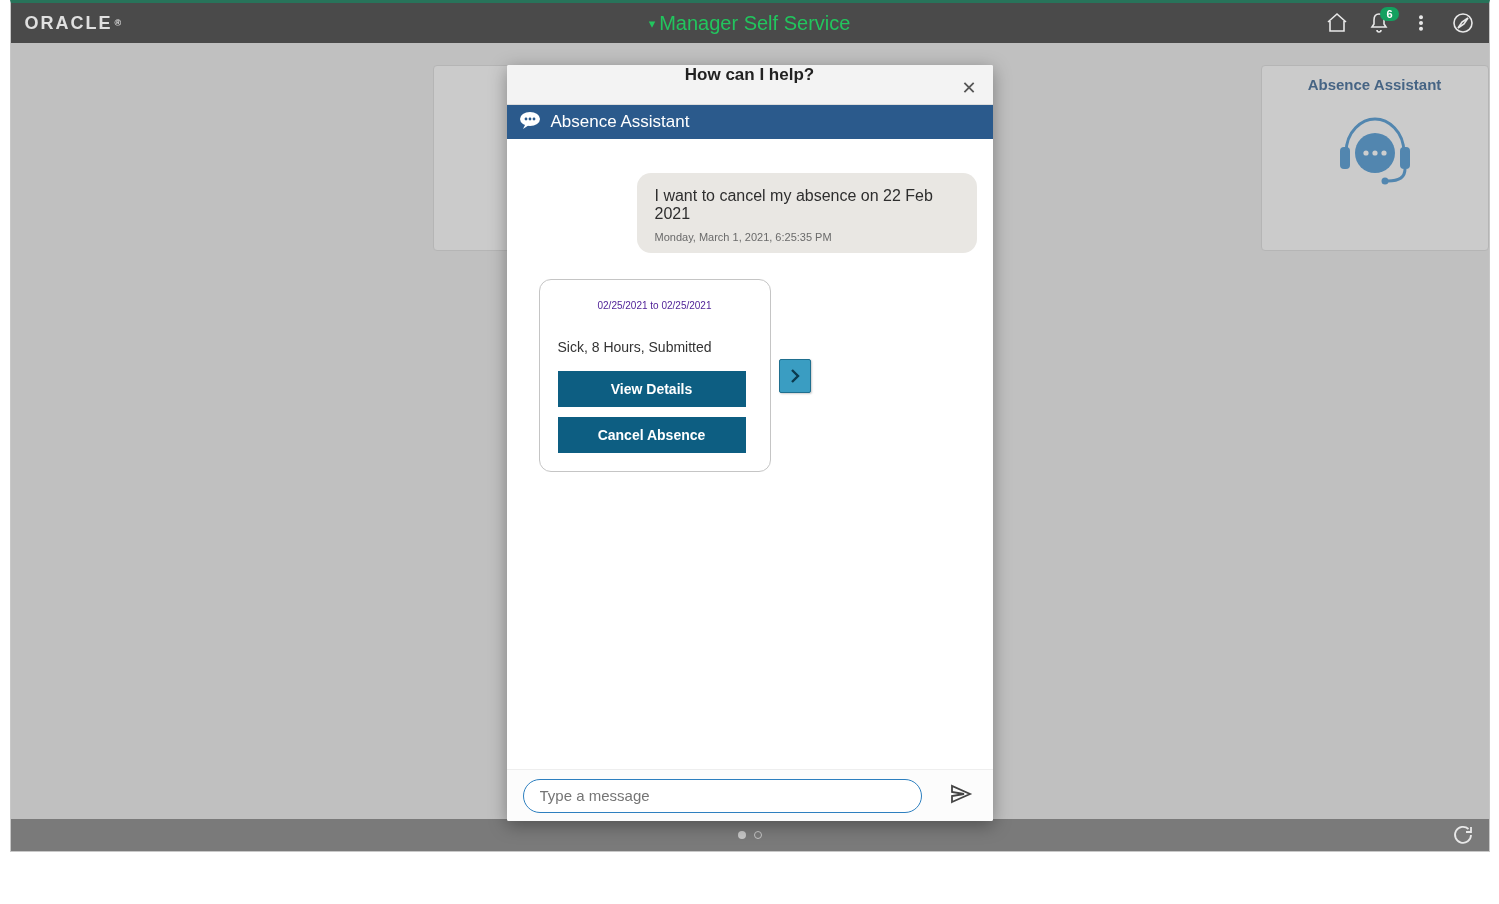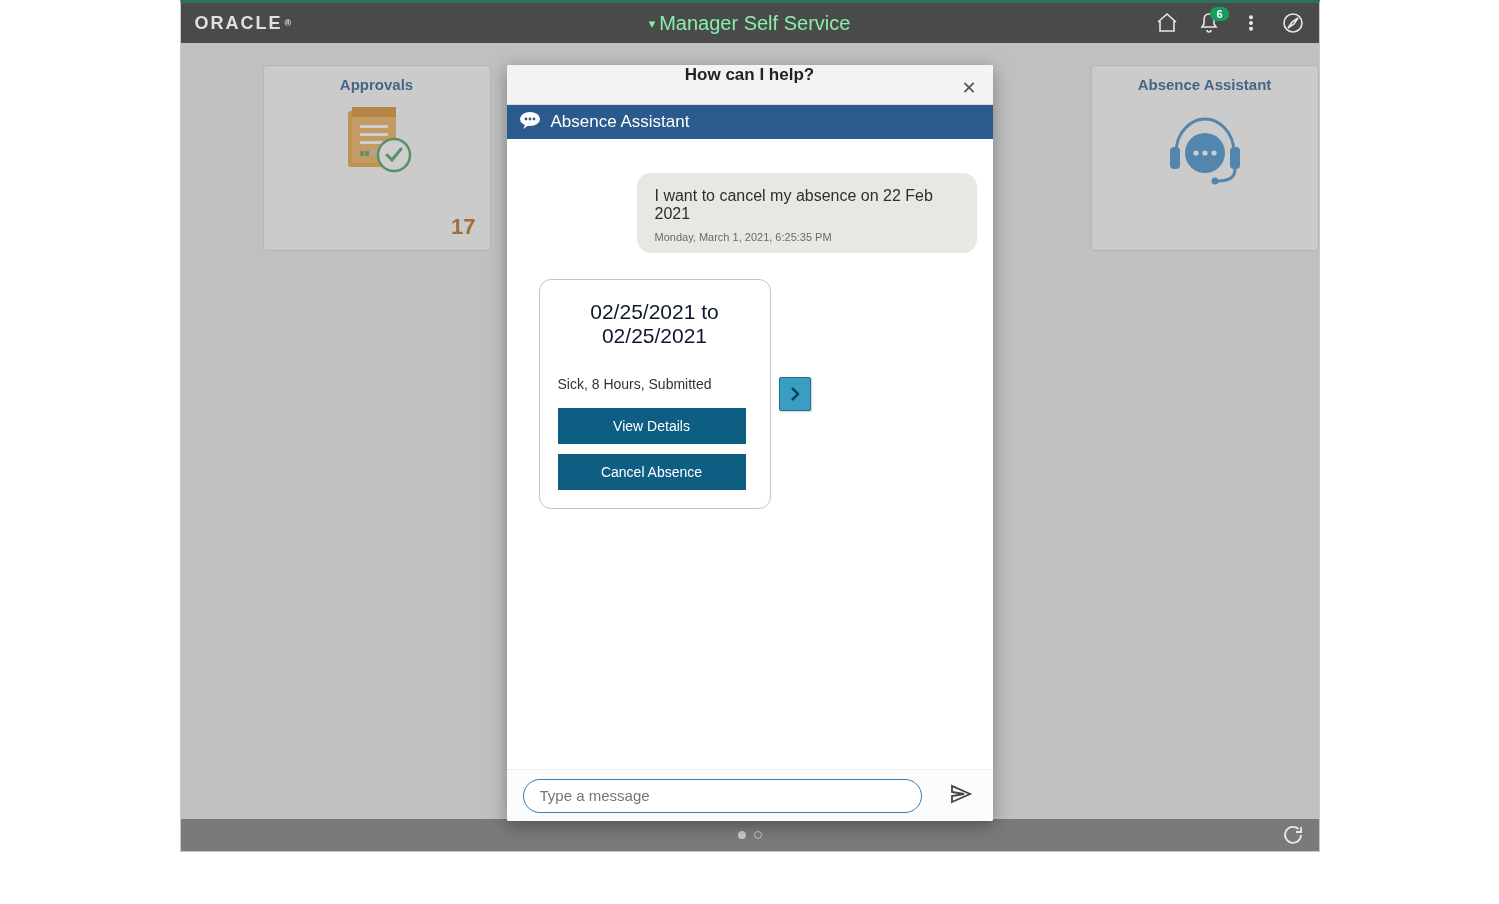--- a/index.html
+++ b/index.html
@@ -1,21 +1,21 @@
 <!DOCTYPE html>
 <html><head>
 <meta charset="utf-8">
 <style>
   *{box-sizing:border-box;margin:0;padding:0;font-family:Arial,Helvetica,sans-serif}
   body{background:#fff;width:1499px;height:904px;overflow:hidden}
-  .outer{width:1140px;height:852px;margin:0 auto;border:1px solid #c8c8c8;background:#e6e6e6;border-top:3px solid #28735a;display:flex;flex-direction:column;position:relative}
+  .outer{width:1480px;height:852px;margin:0 auto;border:1px solid #c8c8c8;background:#e6e6e6;border-top:3px solid #28735a;display:flex;flex-direction:column;position:relative}
   .topbar{height:40px;background:#4a4a4a;color:#e8e8e8;display:flex;align-items:center;justify-content:space-between;padding:0 14px}
   .brand{display:flex;align-items:center;font-weight:600;letter-spacing:2px;font-size:18px;color:#e0e0e0}
   .brand-reg{font-size:9px;vertical-align:top;margin-left:2px}
-  .title-center{position:absolute;left:0;right:0;text-align:center;font-size:20px;color:#86efac;pointer-events:none}
+  .title-center{position:absolute;left:0;right:0;text-align:center;font-size:20px;color:#22c55e;pointer-events:none}
   .title-center .chev{margin-right:4px;font-size:13px;display:inline-block;transform:translateY(-2px)}
   .topbar-right{display:flex;align-items:center;gap:18px}
   .topbar-icon{width:24px;height:24px;display:flex;align-items:center;justify-content:center;cursor:pointer;position:relative}
   .topbar-icon svg{stroke:#e8e8e8;fill:none;stroke-width:1.6}
   .badge{position:absolute;top:-4px;right:-8px;background:#13a05f;border-radius:9px;font-size:11px;color:#fff;padding:1px 6px;font-weight:600}
   .workspace{flex:1;background:#e9e9e9;position:relative;display:flex;justify-content:flex-end;padding-top:22px}
   .tiles{display:flex;gap:48px}
   .tile{width:228px;height:186px;background:#fbfbfb;border:1px solid #d8d8d8;border-radius:4px;position:relative;display:flex;flex-direction:column;align-items:center;padding-top:10px}
   .tile-title{color:#2b5a8c;font-weight:700;font-size:15px}
   .tile-count{position:absolute;right:14px;bottom:10px;color:#b66a1b;font-size:22px;font-weight:700}
@@ -34,23 +34,23 @@
   .modal-close{position:absolute;right:12px;top:8px;font-size:18px;color:#555;cursor:pointer;background:none;border:none;padding:4px}
   .modal-sub{height:34px;background:#2b5a8c;color:#fff;display:flex;align-items:center;padding:0 12px;gap:10px;font-size:17px}
   .chat{flex:1;padding:28px 16px;overflow:auto;background:#fff}
   .msg-user{background:#e9e7e3;border-radius:14px;padding:14px 18px 10px;max-width:340px;margin-left:auto;margin-top:6px;color:#2e2e2e}
   .msg-user .txt{font-size:16px}
   .msg-time{font-size:11px;color:#6a6a6a;margin-top:8px}
   .msg-bot{background:#d8e9f5;border-radius:14px;padding:16px 20px 12px;max-width:365px;margin-top:22px;margin-left:2px;color:#2d2d2d}
   .msg-bot .txt{font-size:16px;line-height:1.48}
   .card-row{display:flex;align-items:center;gap:8px;margin-top:26px;margin-left:16px}
   .card{border:1.5px solid #c5c5c5;border-radius:12px;padding:20px 18px 18px;width:232px;background:#fff}
-  .card-dates{font-size:21px;color:#0f172a;text-align:center}
+  .card-dates{font-size:10px;color:#4c1d95;text-align:center}
   .card-sub{font-size:14px;color:#333;margin-top:28px}
-  .card-btn{display:block;width:188px;height:36px;margin-top:16px;background:#0d5e82;color:#fff;border:none;font-weight:400;font-size:14px;cursor:pointer}
+  .card-btn{display:block;width:188px;height:36px;margin-top:16px;background:#0d5e82;color:#fff;border:none;font-weight:700;font-size:14px;cursor:pointer}
   .card-btn + .card-btn{margin-top:10px}
   .next-arrow{width:32px;height:34px;background:#3a9dc2;border:1px solid #1f6f8f;display:flex;align-items:center;justify-content:center;cursor:pointer;border-radius:2px;box-shadow:1px 1px 2px rgba(0,0,0,0.2)}
   .next-arrow svg{stroke:#0b3a4e;fill:none;stroke-width:2.4}
   .modal-footer{height:52px;background:#fcfcfc;border-top:1px solid #eee;display:flex;align-items:center;padding:0 16px;gap:23px}
   .msg-input{flex:1;height:34px;border:1.6px solid #2d7fbf;border-radius:20px;padding:0 16px;font-size:15px;color:#333;outline:none}
   .send-btn{background:none;border:none;cursor:pointer;padding:4px}
   .send-btn svg{stroke:#444;fill:none;stroke-width:1.8}
   .headset svg{stroke:#3d8fcf;fill:none;stroke-width:3}
   .chat-logo svg{fill:#fff}
 </style>

